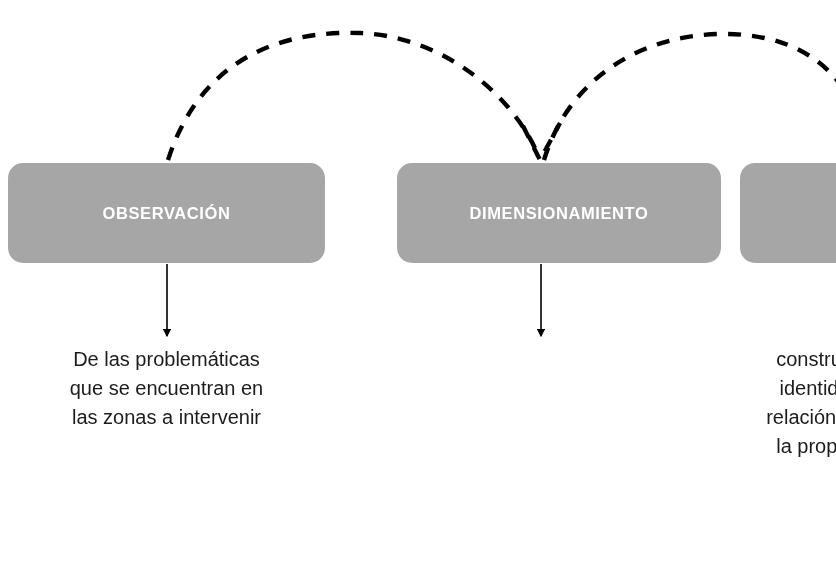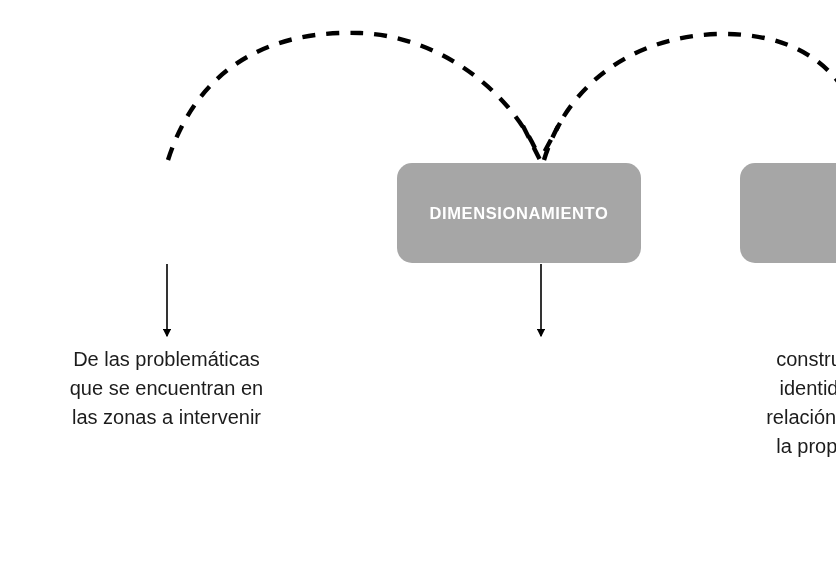--- a/index.html
+++ b/index.html
@@ -37,21 +37,21 @@
   }
   .stage-label {
     color: #ffffff;
     font-size: 16.5px;
     font-weight: bold;
     letter-spacing: 0.6px;
     white-space: nowrap;
     text-align: center;
   }
   .stage-box.b1 { left: 8px;   top: 163px; width: 317px; }
-  .stage-box.b2 { left: 397px; top: 163px; width: 244px; }
+  .stage-box.b2 { left: 397px; top: 163px; width: 324px; }
   .stage-box.b3 { left: 740px; top: 163px; width: 200px; }
 
   .caption {
     position: absolute;
     font-size: 20px;
     line-height: 29px;
     color: #1c1c1c;
     text-align: center;
     white-space: pre-line;
   }
@@ -74,20 +74,23 @@
     <path d="M 168 160 C 205 45, 300 31, 360 33 C 440 36, 512 92, 539 157" fill="none" stroke="#000000" stroke-width="4.4" stroke-dasharray="13 11" stroke-linecap="butt"></path>
 
     <path d="M 523 126 L 540 160 L 560 123" fill="none" stroke="#000000" stroke-width="4.4" stroke-dasharray="13 11" stroke-linecap="butt"></path>
 
     <path d="M 544 160 C 570 75, 645 35, 720 34 C 790 33, 830 62, 850 100" fill="none" stroke="#000000" stroke-width="4.4" stroke-dasharray="13 11" stroke-linecap="butt"></path>
 
     <line x1="167" y1="264" x2="167" y2="336" stroke="#000000" stroke-width="1.6" marker-end="url(#solid-arrow)"></line>
     <line x1="541" y1="264" x2="541" y2="336" stroke="#000000" stroke-width="1.6" marker-end="url(#solid-arrow)"></line>
   </svg>
 
+  <div class="stage-box b1">
+    <span class="stage-label">OBSERVACIÓN</span>
+  </div>
 
   <div class="stage-box b2">
     <span class="stage-label">DIMENSIONAMIENTO</span>
   </div>
 
   <div class="stage-box b3">
     
   </div>
 
   <div class="caption c1">De las problemáticas

